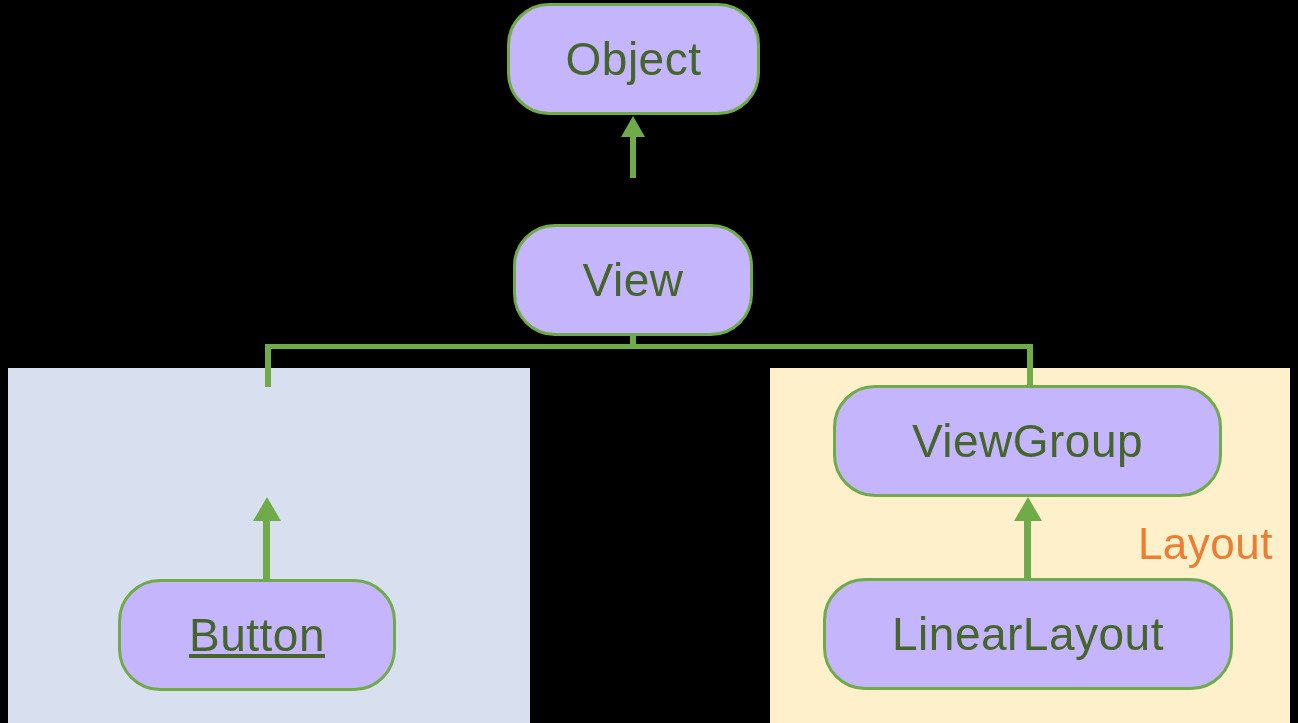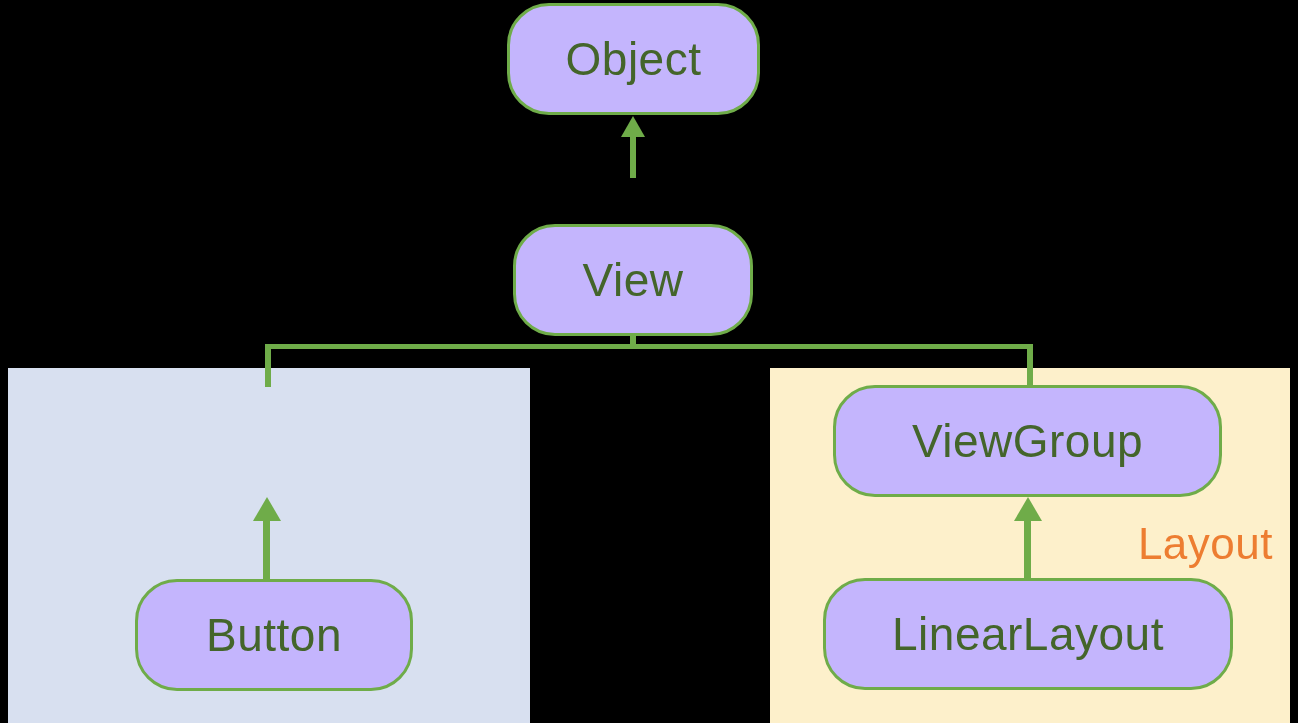--- a/index.html
+++ b/index.html
@@ -77,21 +77,21 @@
     align-items: center;
     justify-content: center;
     font-size: 46px;
     color: #44652b;
     letter-spacing: 0.5px;
   }
   #node-object       { left: 507px; top: 3px;   width: 253px; height: 112px; }
   #node-view         { left: 513px; top: 176px; width: 240px; height: 112px; margin-top: 48px; }
   #node-textview     { left: 71px;  top: 385px; width: 391px; height: 112px; }
   #node-viewgroup    { left: 833px; top: 385px; width: 389px; height: 112px; }
-  #node-button       { left: 135px; top: 579px; width: 278px; height: 112px; }
+  #node-button       { left: 118px; top: 579px; width: 278px; height: 112px; text-decoration: underline; }
   #node-linearlayout { left: 823px; top: 578px; width: 410px; height: 112px; align-items: center; }
 </style>
 </head>
 <body>
 
 <div class="canvas">
 
   <div class="region widget"></div>
   <div class="region layout"></div>
 

